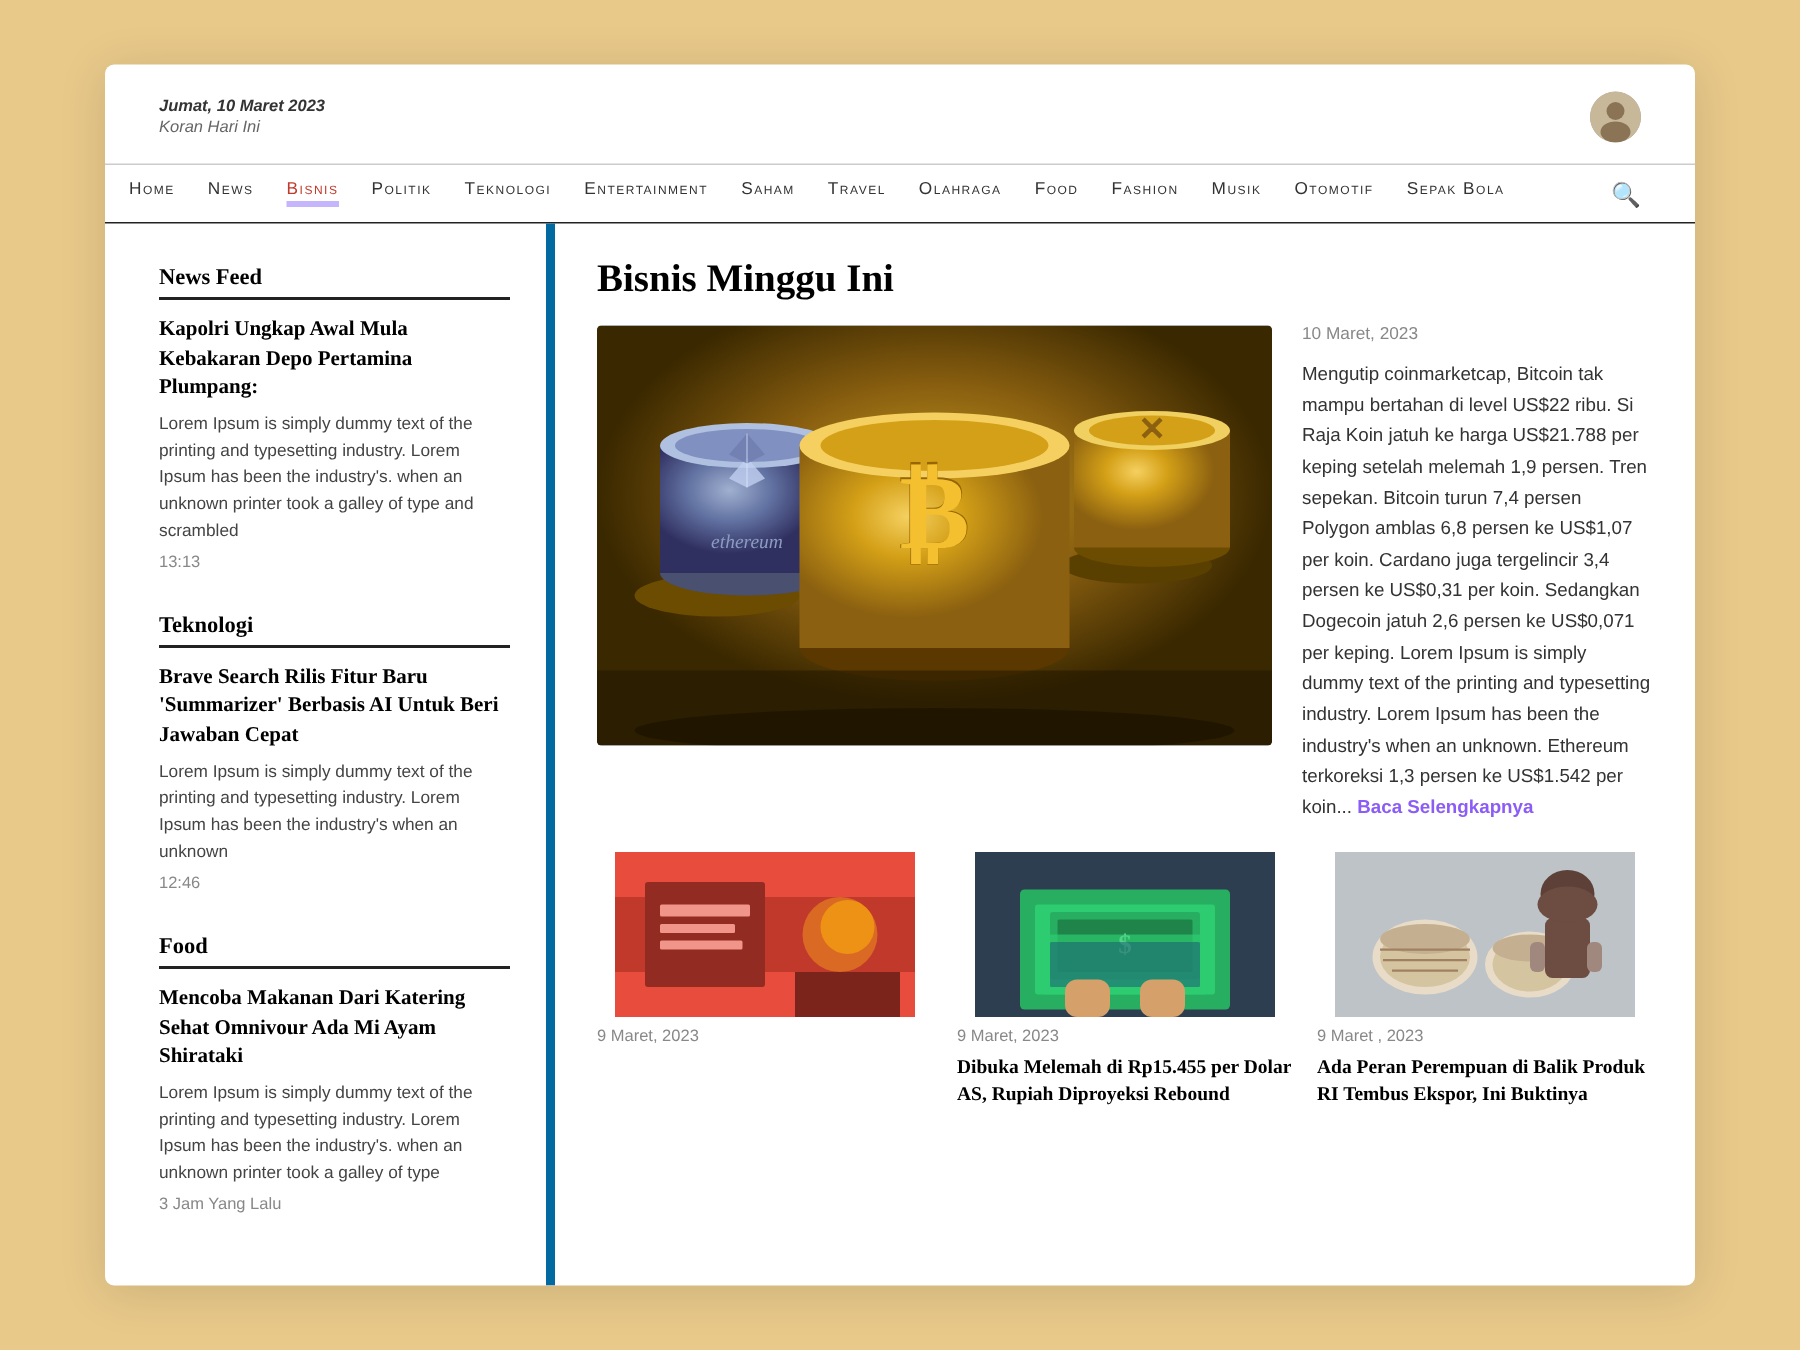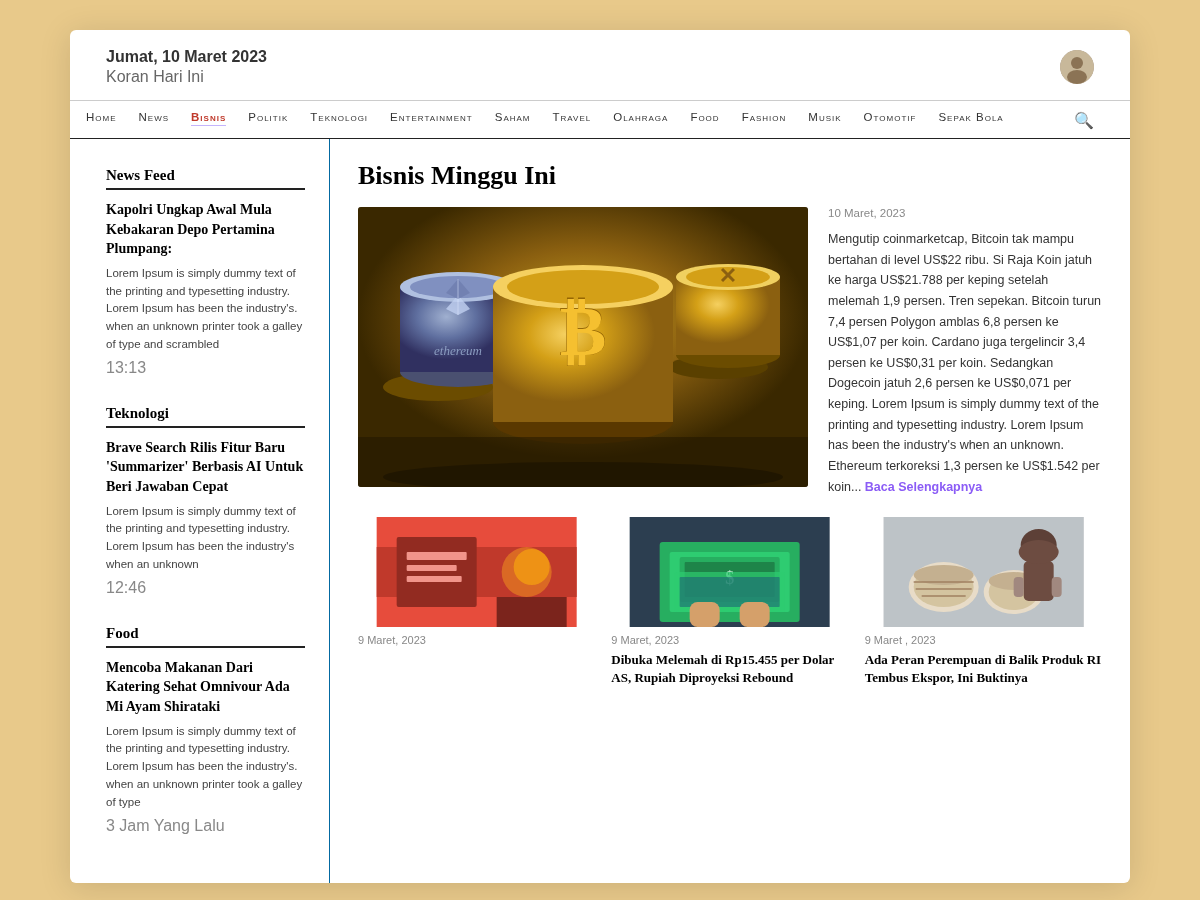--- a/index.html
+++ b/index.html
@@ -21,23 +21,24 @@
     }
     
     .header {
       display: flex;
       align-items: center;
       justify-content: space-between;
       padding: 18px 36px 14px 36px;
       border-bottom: 1px solid #ccc;
     }
     .header-date {
-      font-size: 16px;
+      font-size: 11px;
       color: #333;
       font-family: 'Arial', sans-serif;
+      font-style: italic;
     }
     .header-date .date-main { font-weight: bold; }
     .header-date .date-sub { color: #666; margin-top: 2px; }
     .header-title {
       font-size: 38px;
       font-weight: 700;
       letter-spacing: 3px;
       font-family: 'Palatino Linotype', Palatino, serif;
       text-align: center;
       font-variant: small-caps;
@@ -68,41 +69,41 @@
       font-family: 'Arial', sans-serif;
       color: #333;
       margin-right: 22px;
       cursor: pointer;
       text-transform: capitalize;
       white-space: nowrap;
       font-variant: small-caps;
     }
     .nav-item.active {
       color: #c0392b;
-      font-weight: bold;
-      border-bottom: 1px solid #c4b5fd;
+      font-weight: normal;
+      border-bottom: 4px solid #c4b5fd;
       padding-bottom: 2px;
     }
     .nav-search {
       margin-left: auto;
       font-size: 16px;
       cursor: pointer;
       color: #222;
     }
     
     .main-content {
       display: flex;
       padding: 0;
     }
     
     .sidebar {
-      width: 260px;
+      width: 300px;
       min-width: 260px;
       padding: 28px 24px 20px 36px;
-      border-right: 1px solid #0369a1;
+      border-right: 6px solid #0369a1;
       flex-shrink: 0;
     }
     .sidebar-section {
       margin-bottom: 28px;
     }
     .sidebar-section-title {
       font-size: 15px;
       font-weight: bold;
       font-family: Georgia, serif;
       border-bottom: 2px solid #222;
@@ -117,21 +118,21 @@
       cursor: pointer;
     }
     .sidebar-article-excerpt {
       font-size: 11.5px;
       color: #444;
       line-height: 1.55;
       font-family: 'Arial', sans-serif;
       margin-bottom: 5px;
     }
     .sidebar-article-time {
-      font-size: 16px;
+      font-size: 11px;
       color: #888;
       font-family: 'Arial', sans-serif;
     }
     
     .articles-area {
       flex: 1;
       padding: 22px 28px 32px 28px;
       min-width: 0;
     }
     .section-heading {

